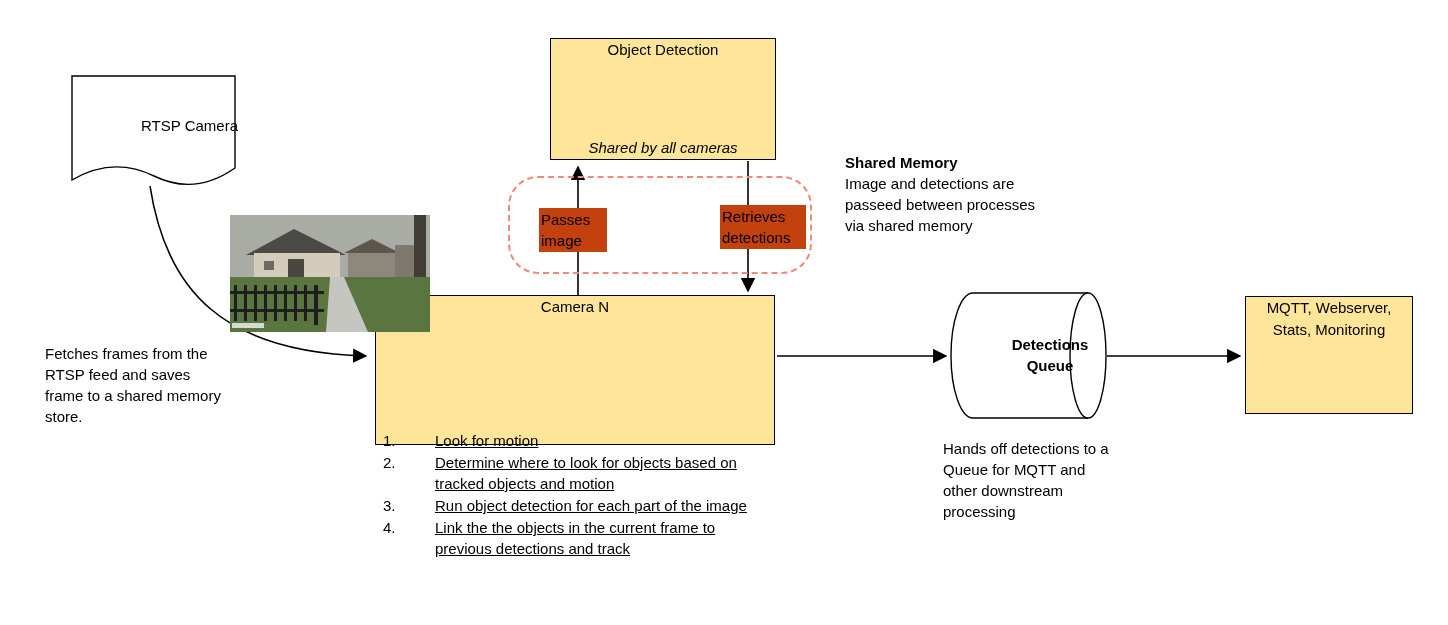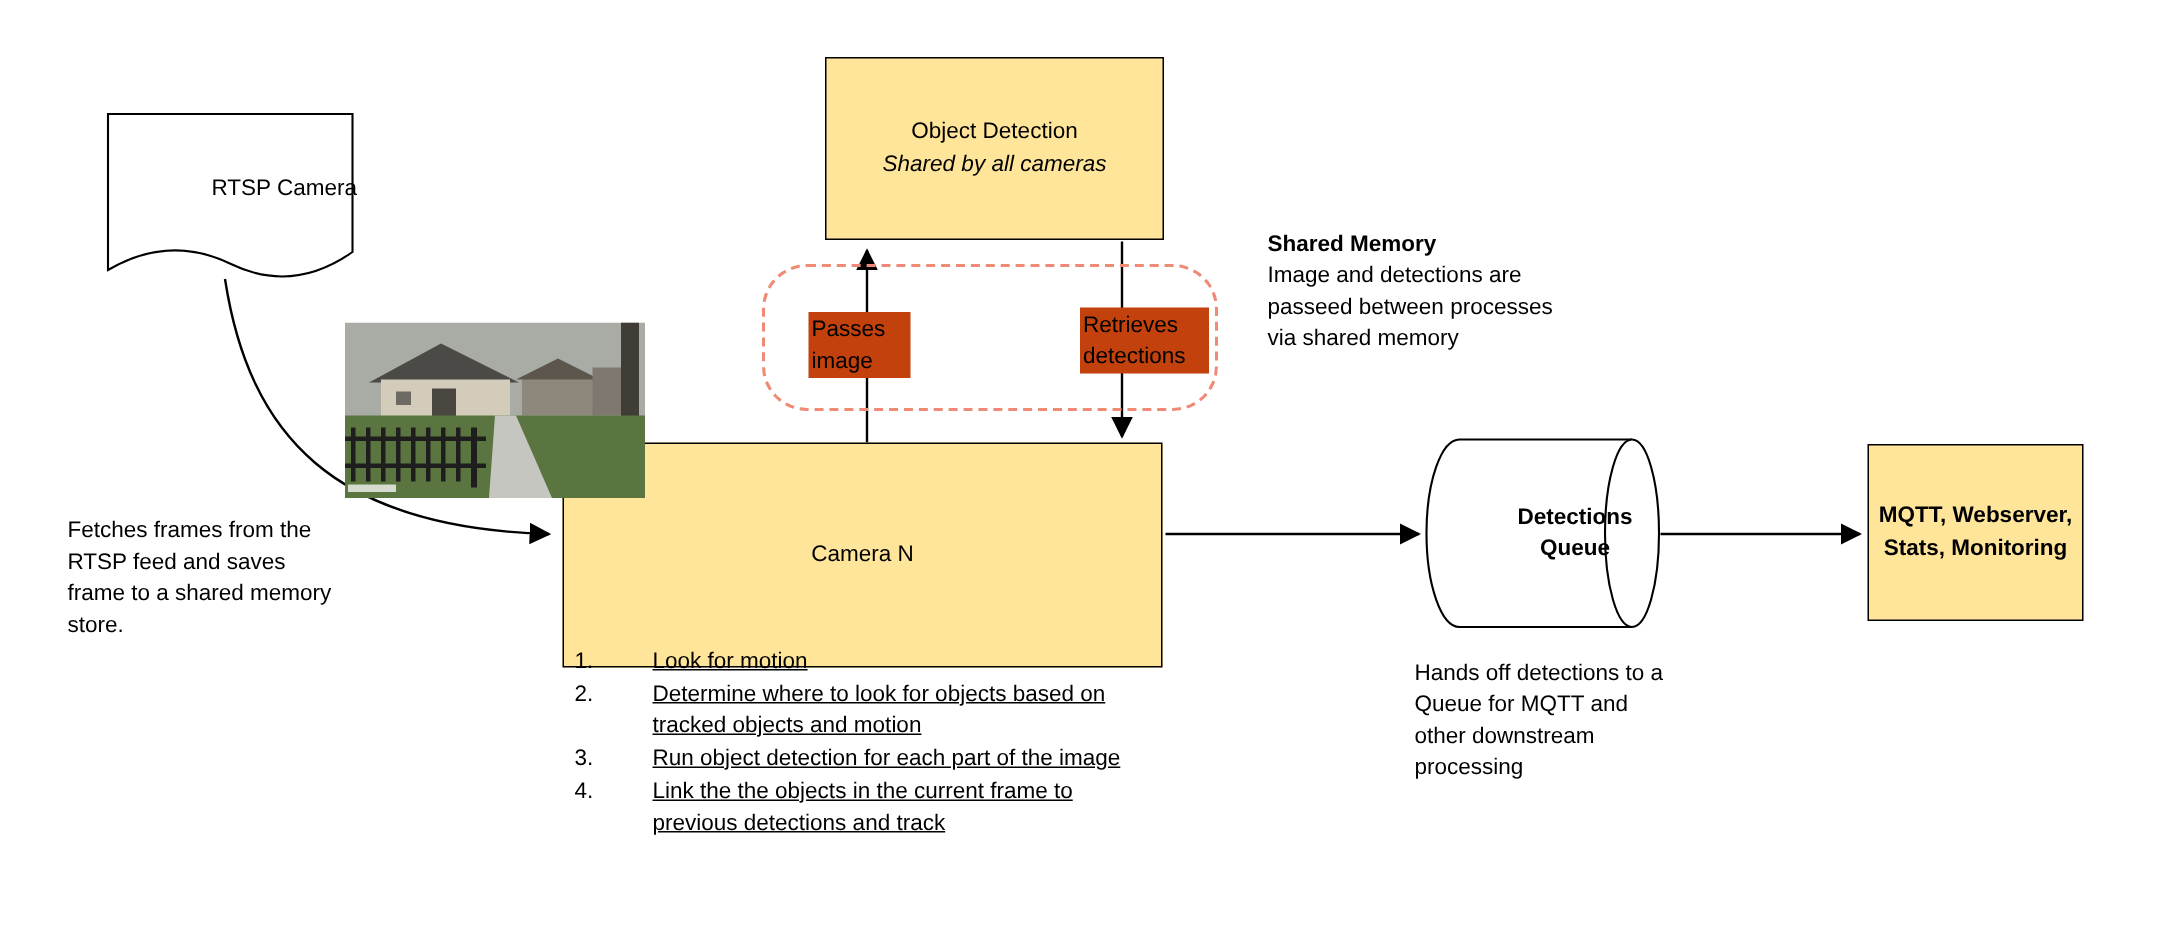--- a/index.html
+++ b/index.html
@@ -3,21 +3,21 @@
 <meta charset="utf-8">
 <style>
   html,body{margin:0;padding:0;background:#fff;}
   #canvas{
     position:relative;width:1448px;height:625px;background:#ffffff;
     font-family:"Liberation Sans", sans-serif;color:#000;overflow:hidden;
   }
   svg.overlay{position:absolute;left:0;top:0;z-index:1;}
   .node-box{
     position:absolute;background:#FFE599;border:1.3px solid #000;
-    display:flex;flex-direction:column;align-items:center;justify-content:center;
+    display:flex;flex-direction:column;align-items:center;justify-content:space-between;
     text-align:center;font-size:15px;line-height:22px;z-index:2;box-sizing:border-box;
   }
   .dashed-region{
     position:absolute;border:2px dashed #EF8A76;border-radius:30px;
     background:transparent;z-index:2;box-sizing:border-box;
   }
   .edge-label{
     position:absolute;background:#c2410c;font-size:15px;line-height:21px;
     z-index:3;padding:1px 2px;
   }
@@ -135,17 +135,17 @@
     <div class="step-row">
       <div class="step-num">4.</div>
       <div class="step-text">Link the the objects in the current frame to previous detections and track</div>
     </div>
   </div>
 
   <div class="shape-label" style="left:958px;top:334px;width:112px;font-weight:bold;">Detections Queue</div>
 
   <div class="note" style="left:943px;top:438px;width:176px;">Hands off detections to a Queue for MQTT and other downstream processing</div>
 
-  <div class="node-box" style="left:1245px;top:296px;width:144px;height:118px;font-weight:bold;">
+  <div class="node-box" style="left:1245px;top:296px;width:168px;height:118px;">
     <div>MQTT, Webserver, Stats, Monitoring</div>
   </div>
 
 </div>
 
 </body></html>

